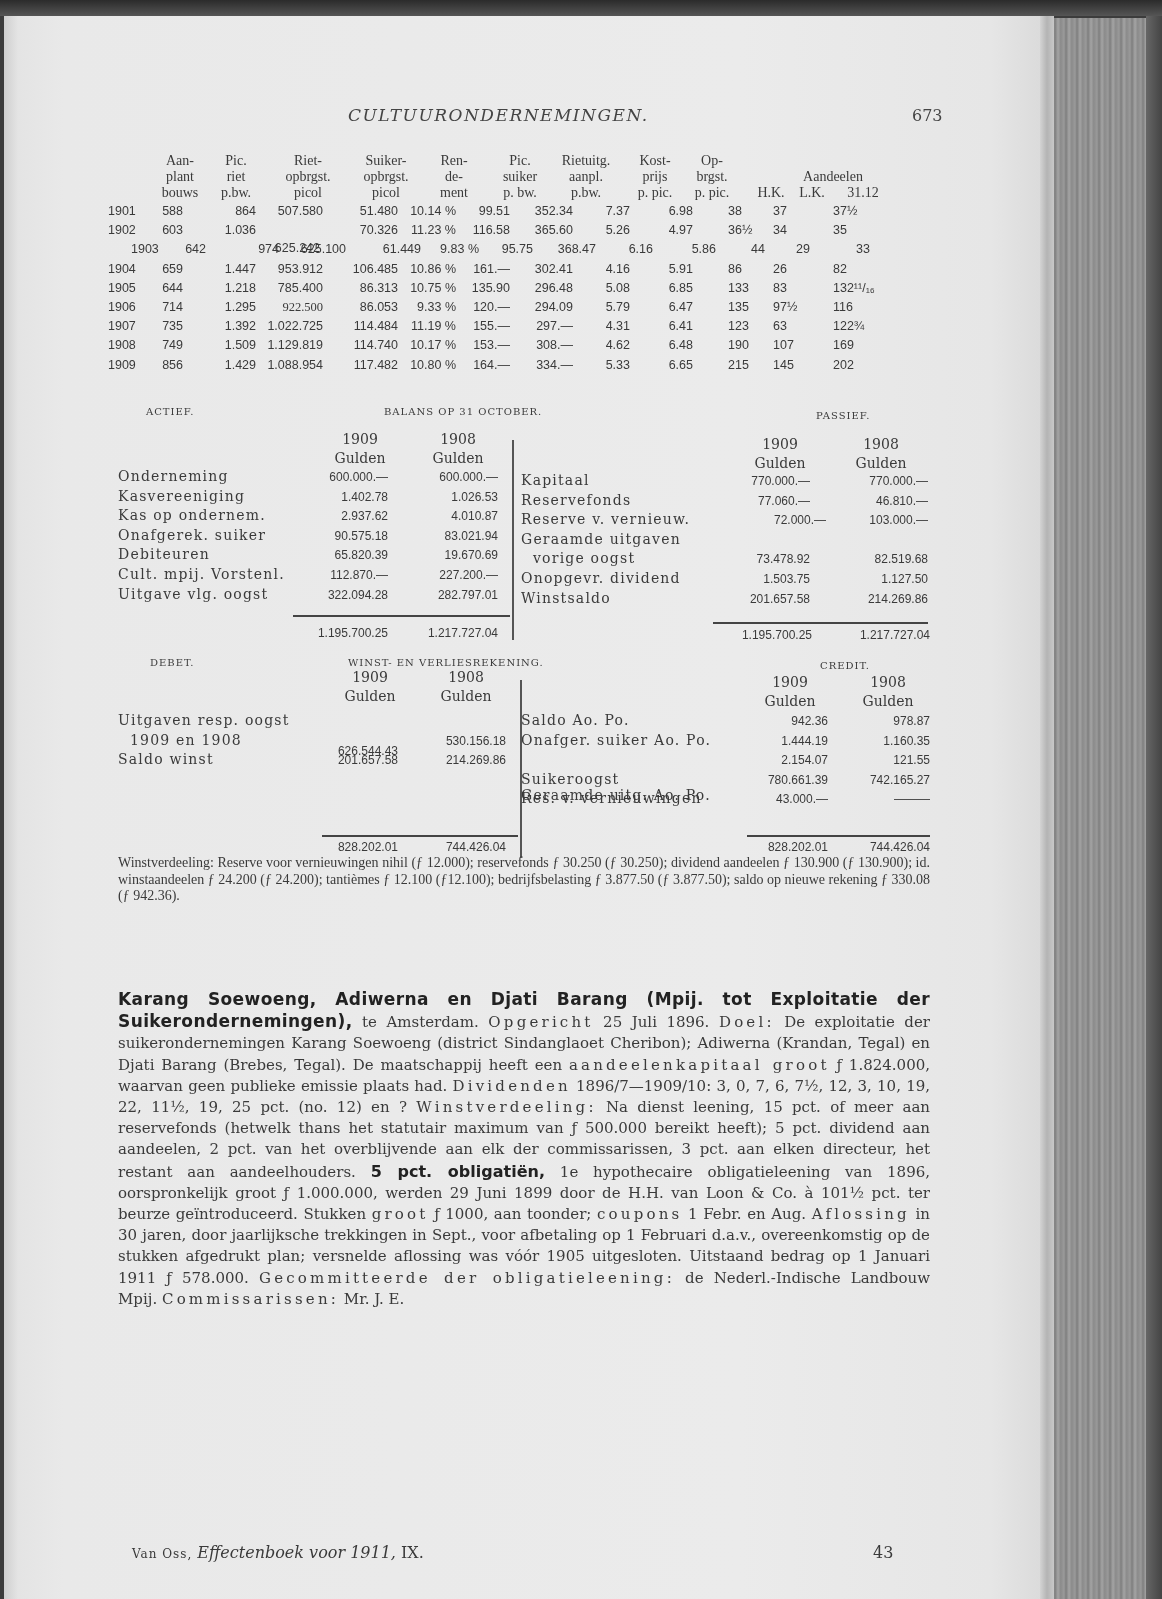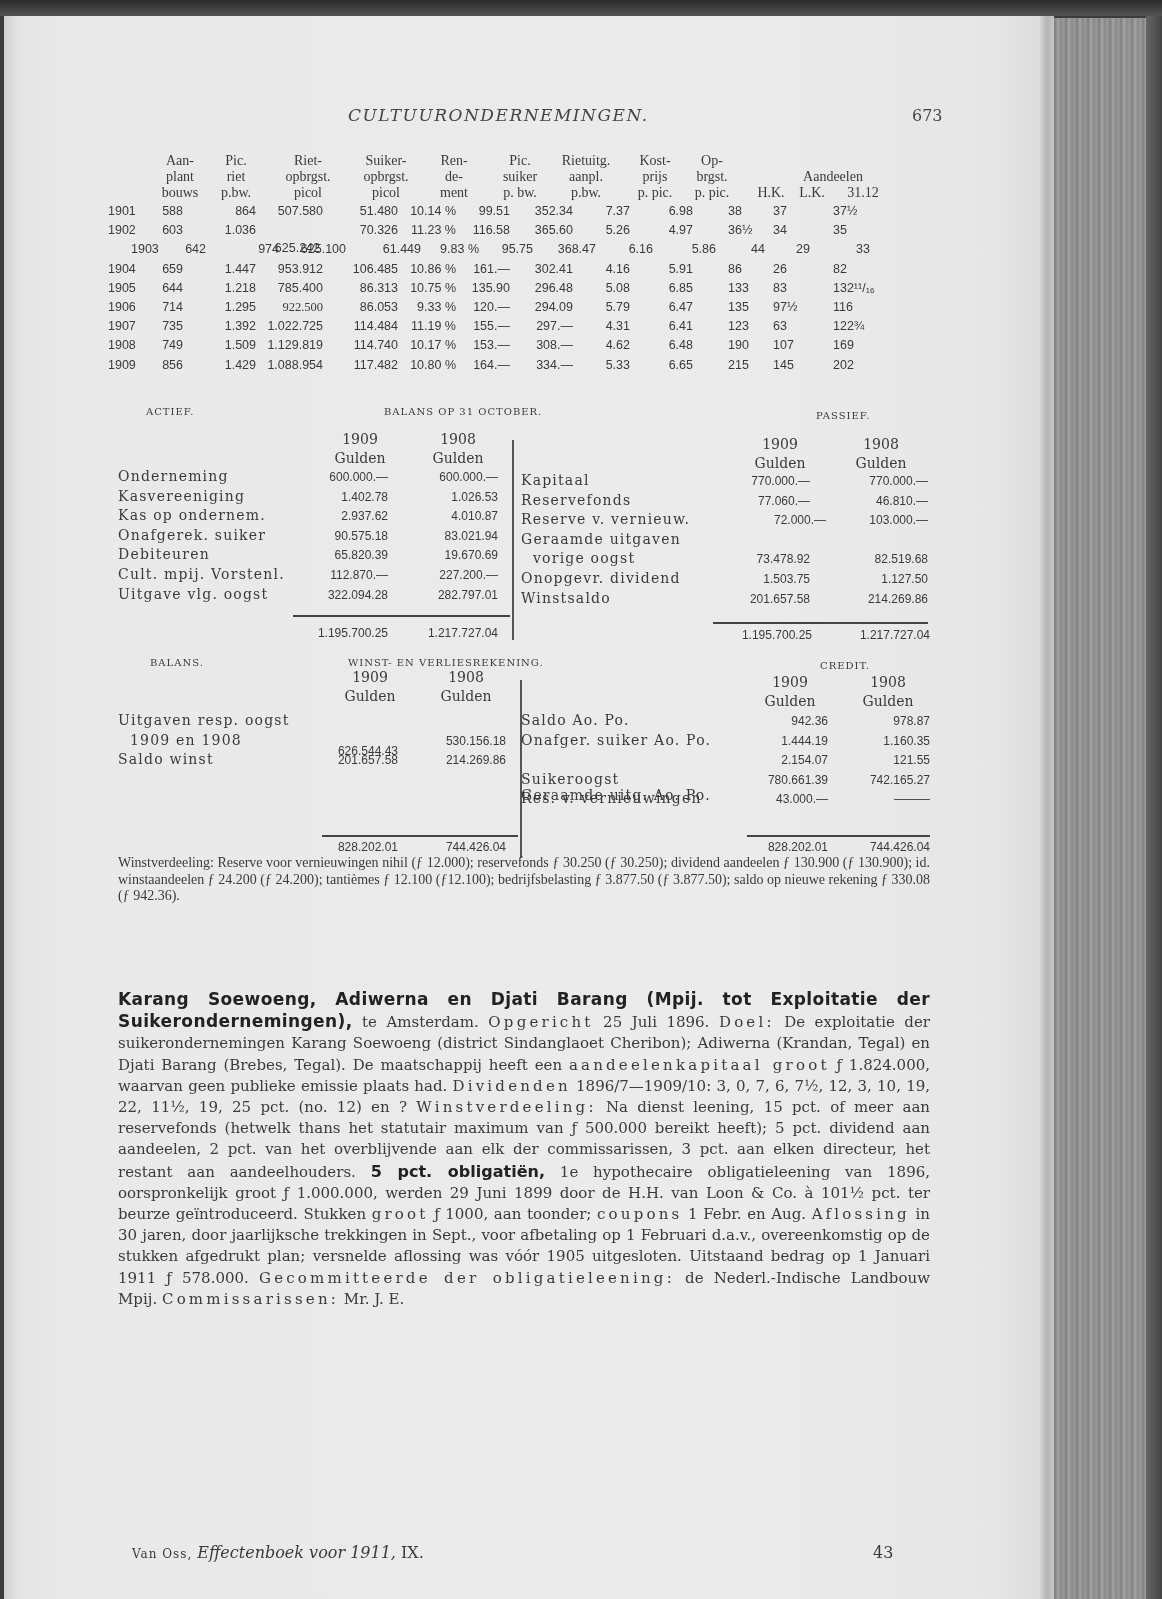--- a/index.html
+++ b/index.html
@@ -323,21 +323,21 @@
   <div class="hline" style="left:293px;top:615px;width:217px;"></div>
   <div class="hline" style="left:713px;top:622px;width:215px;"></div>
 
   <div class="abs num" style="left:292px;top:626px;width:96px;">1.195.700.25</div>
   <div class="abs num" style="left:400px;top:626px;width:98px;">1.217.727.04</div>
   <div class="abs num" style="left:712px;top:628px;width:100px;">1.195.700.25</div>
   <div class="abs num" style="left:822px;top:628px;width:108px;">1.217.727.04</div>
 </div>
 
 <div>
-  <div class="abs sec" style="left:150px;top:657px;">BALANS.</div>
+  <div class="abs sec" style="left:150px;top:657px;">DEBET.</div>
   <div class="abs sec" style="left:348px;top:657px;">WINST- EN VERLIESREKENING.</div>
   <div class="abs sec" style="left:820px;top:660px;">CREDIT.</div>
 
   <div class="abs colhdr" style="left:330px;top:668px;width:80px;">
       <div>1909</div>
       <div>Gulden</div>
     </div>
   <div class="abs colhdr" style="left:426px;top:668px;width:80px;">
       <div>1908</div>
       <div>Gulden</div>

